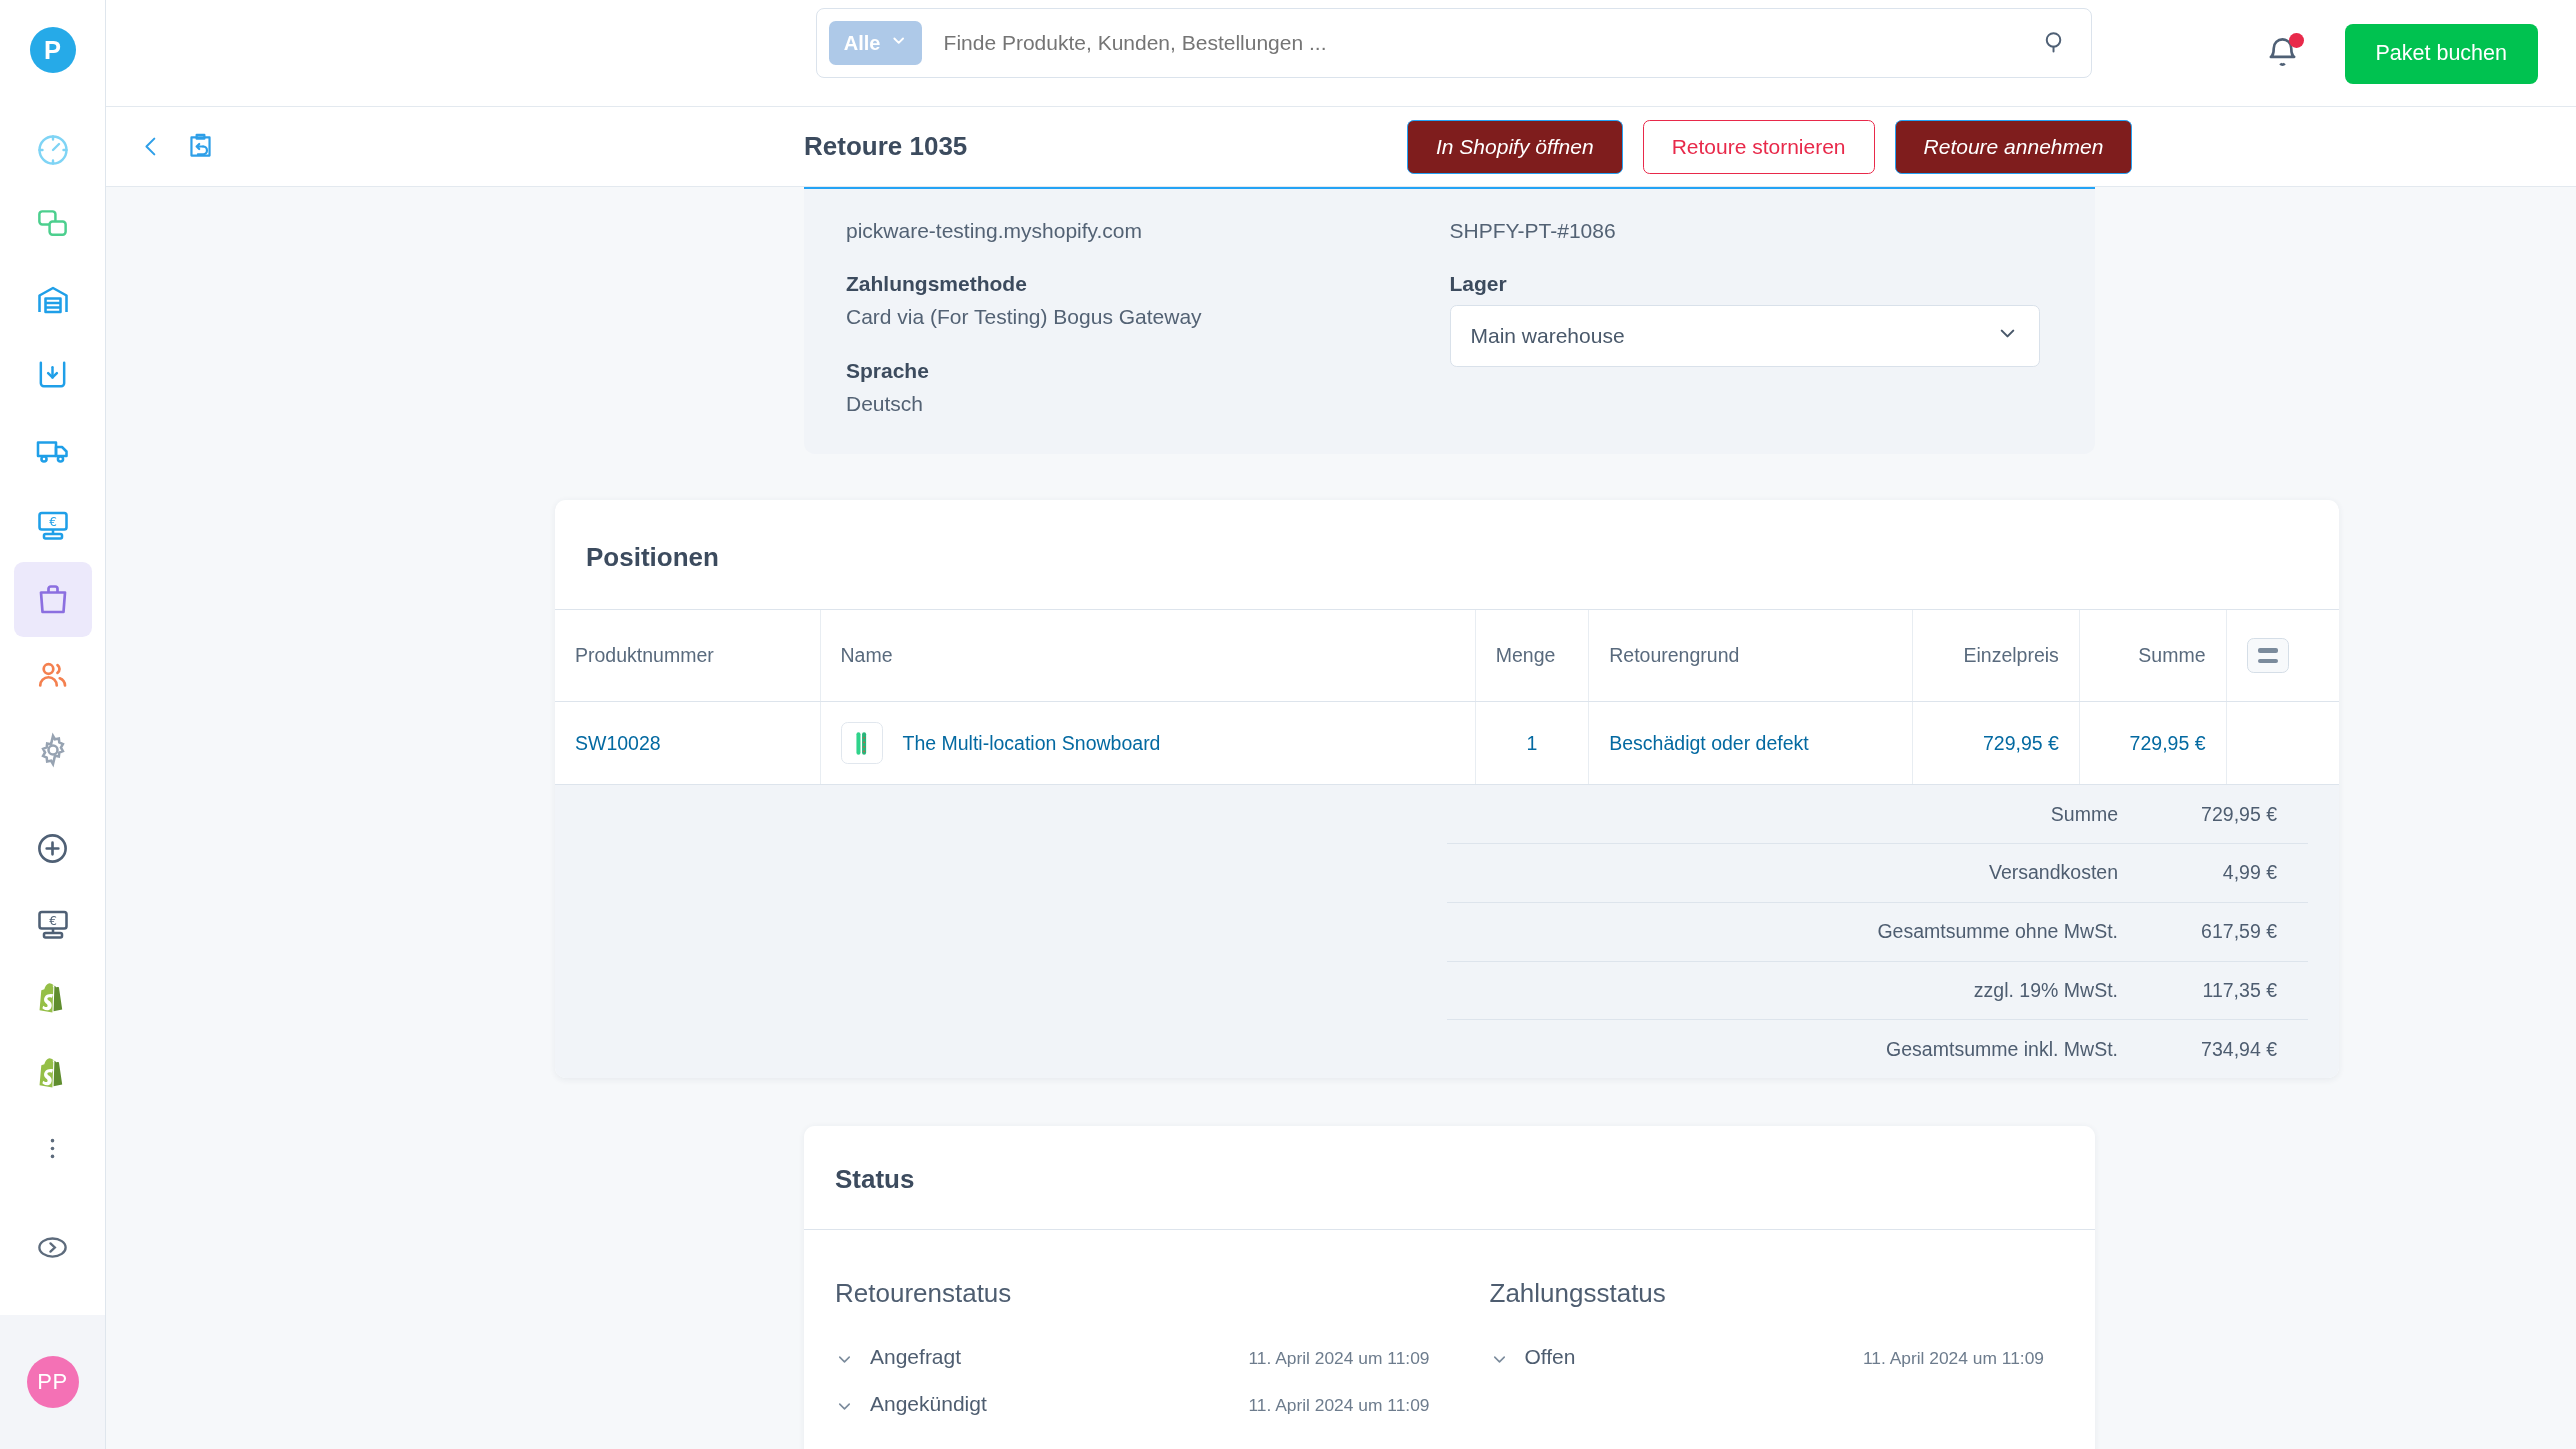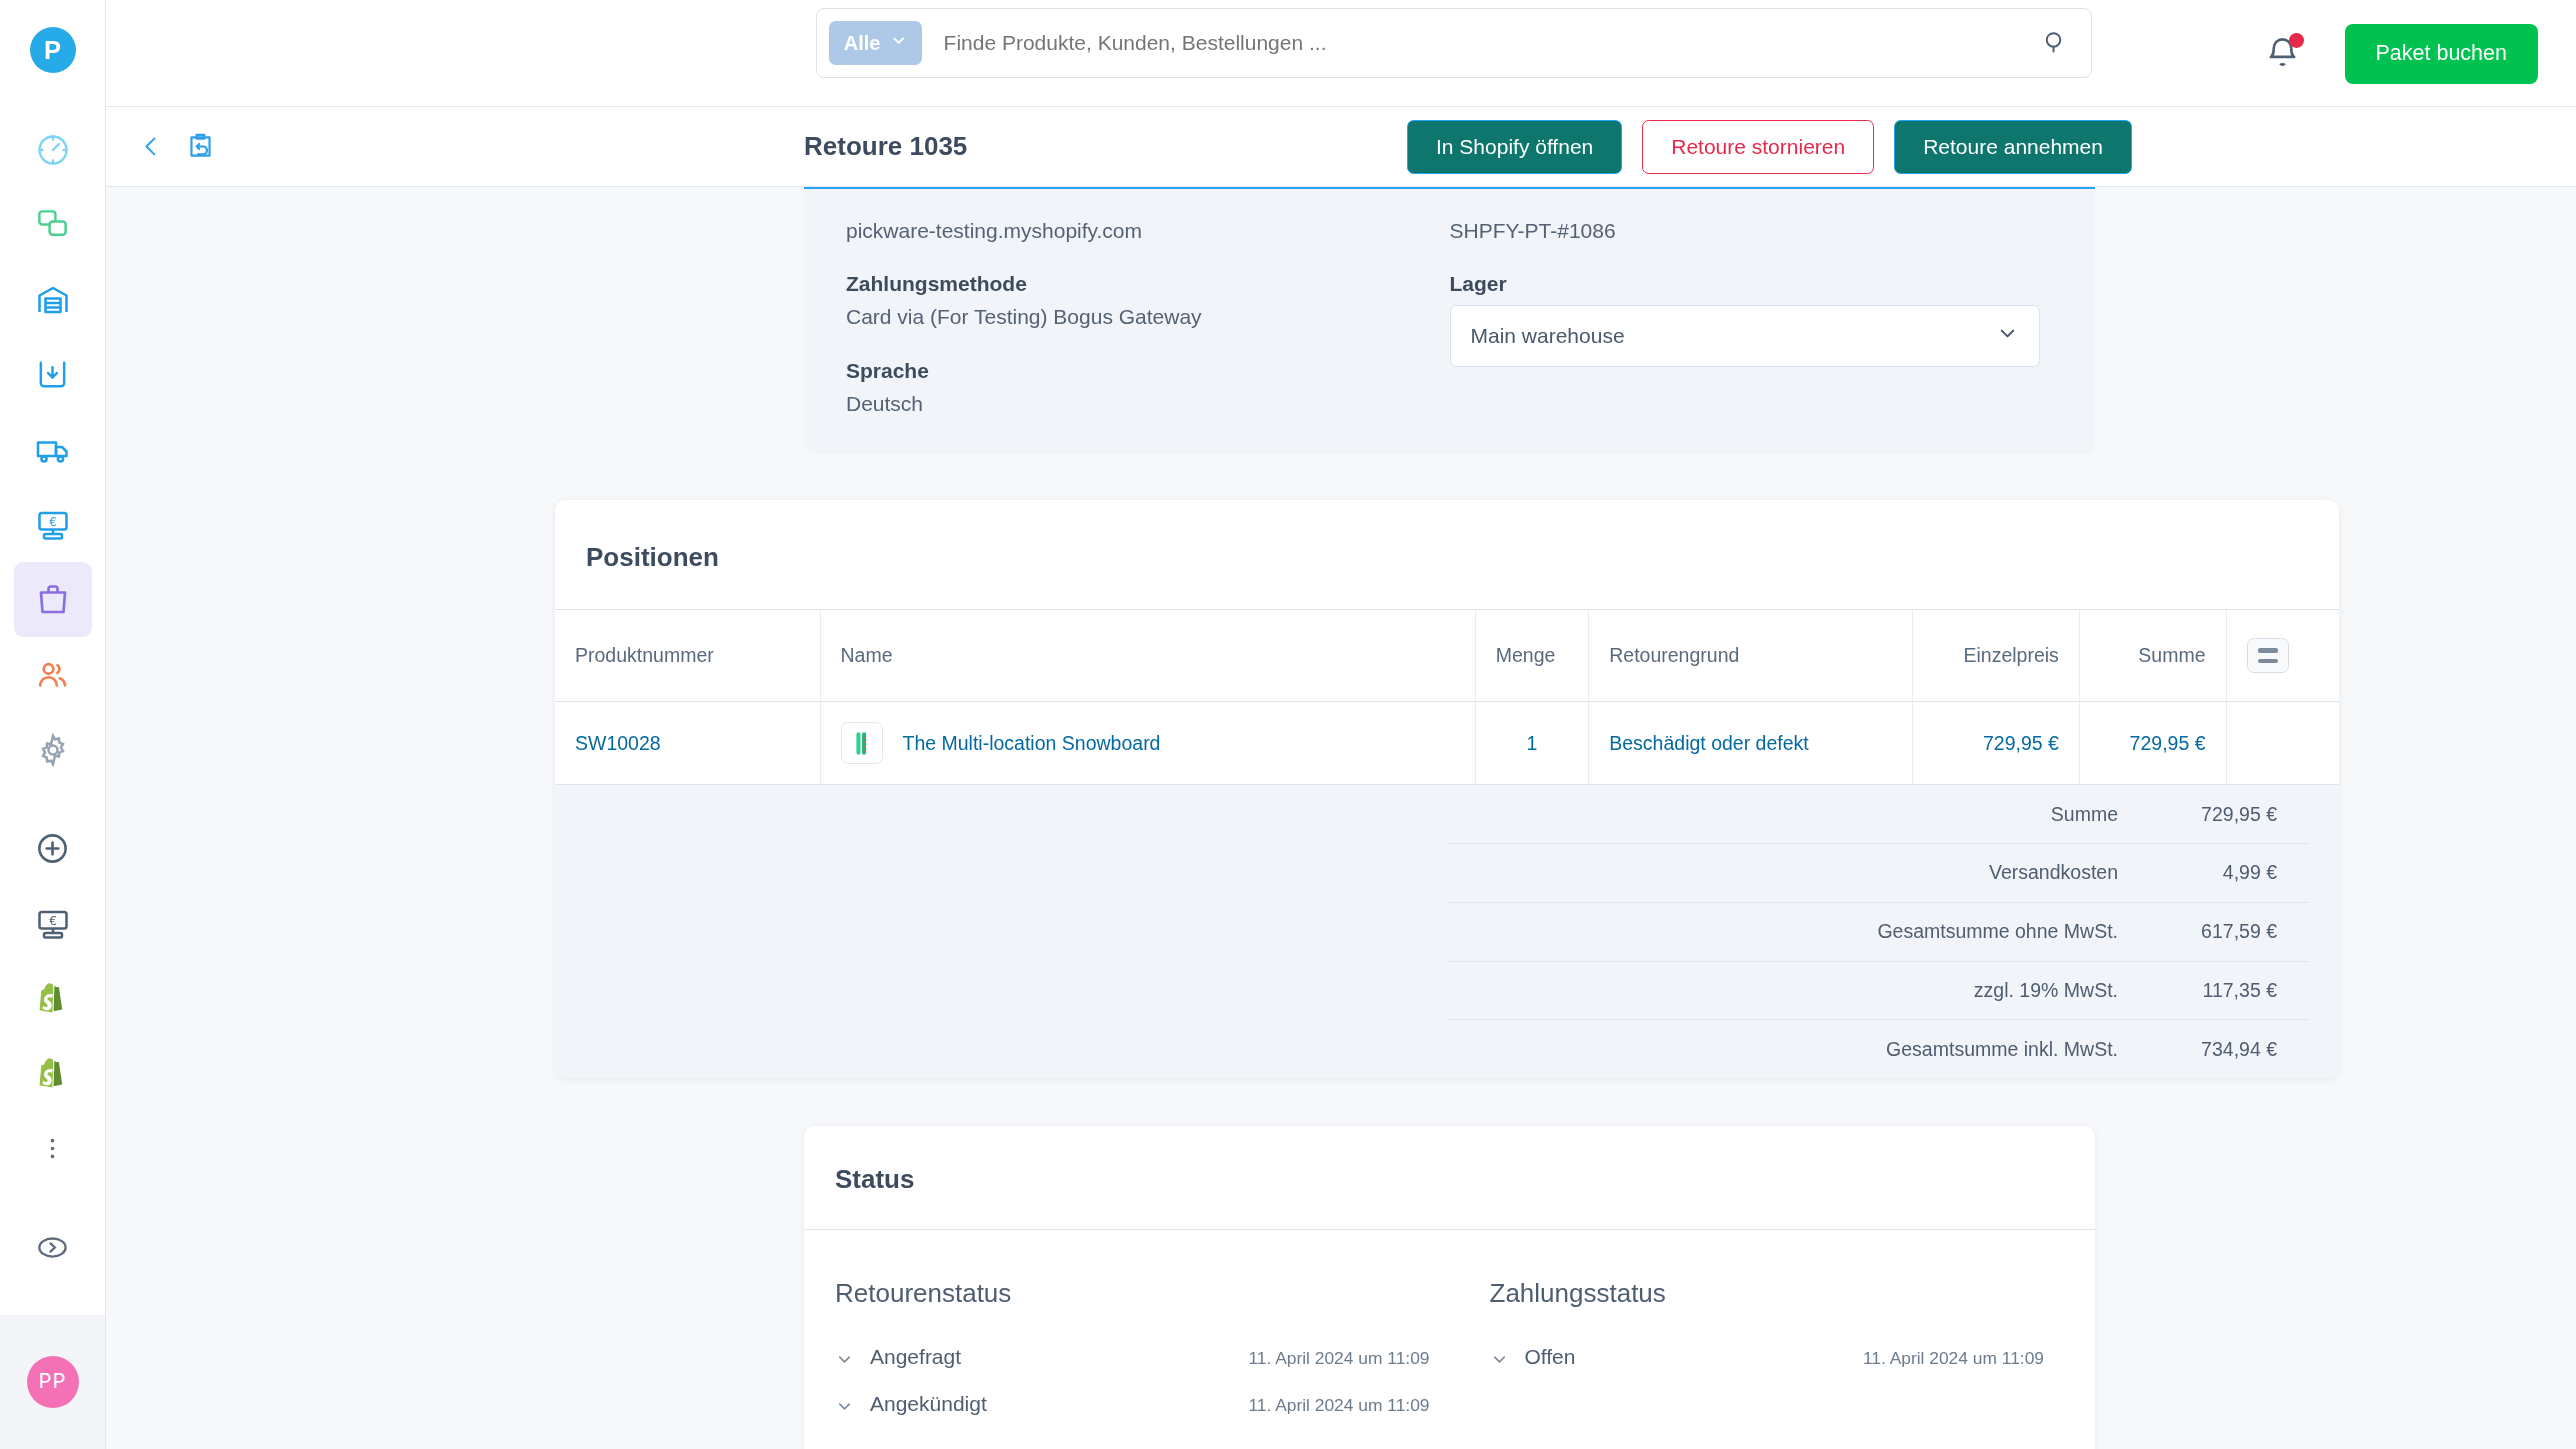--- a/index.html
+++ b/index.html
@@ -32,21 +32,21 @@
     display: flex; align-items: center; justify-content: center;
     border-radius: 9.4px; margin-bottom: 0px;
     position: relative;
   }
   .nav-item.active { background: #ece9fb; }
   .nav-item svg { display: block; }
   .nav-gap { height: 24px; }
   .spacer { flex: 1 1 auto; }
   .avatar-wrap {
     width: 100%; height: 134px; background: #f3f5f9;
-    display: flex; align-items: center; justify-content: center; font-family: Liberation Mono, monospace;
+    display: flex; align-items: center; justify-content: center;
   }
   .avatar {
     width: 52px; height: 52px; border-radius: 50%;
     background: #f471b5; color: #fff;
     display: flex; align-items: center; justify-content: center;
     font-size: 22px; letter-spacing: 0.7px;
   }
 
   
   .main { flex: 1 1 auto; display: flex; flex-direction: column; height: 1449px; min-width: 0; }
@@ -118,21 +118,21 @@
   .ph-actions {
     position: absolute; left: 1301px;
     display: flex; align-items: center; gap: 20px;
   }
   .btn {
     height: 54px; border-radius: 6.7px; padding: 0 28px;
     font-size: 21px; font-family: "Liberation Sans", sans-serif;
     display: flex; align-items: center; justify-content: center;
     cursor: pointer; white-space: nowrap;
   }
-  .btn-blue { background: #0f766e; color: #fff; border: 1.3px solid #23a3f5; }
+  .btn-blue { background: #7f1d1d; color: #fff; border: 1.3px solid #23a3f5; font-style: italic; }
   .btn-red-outline { background: #fff; color: #e8294a; border: 1.3px solid #e8294a; }
 
   
   .content {
     flex: 1 1 auto; overflow: hidden;
     background: #f6f8fa;
     position: relative;
   }
 
   

